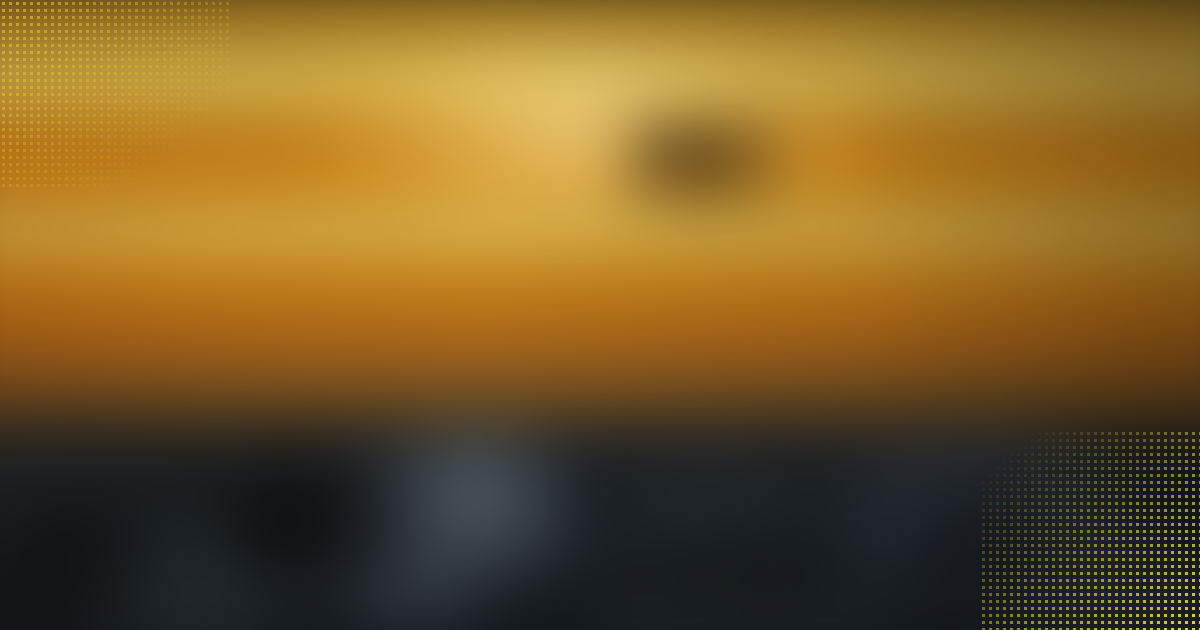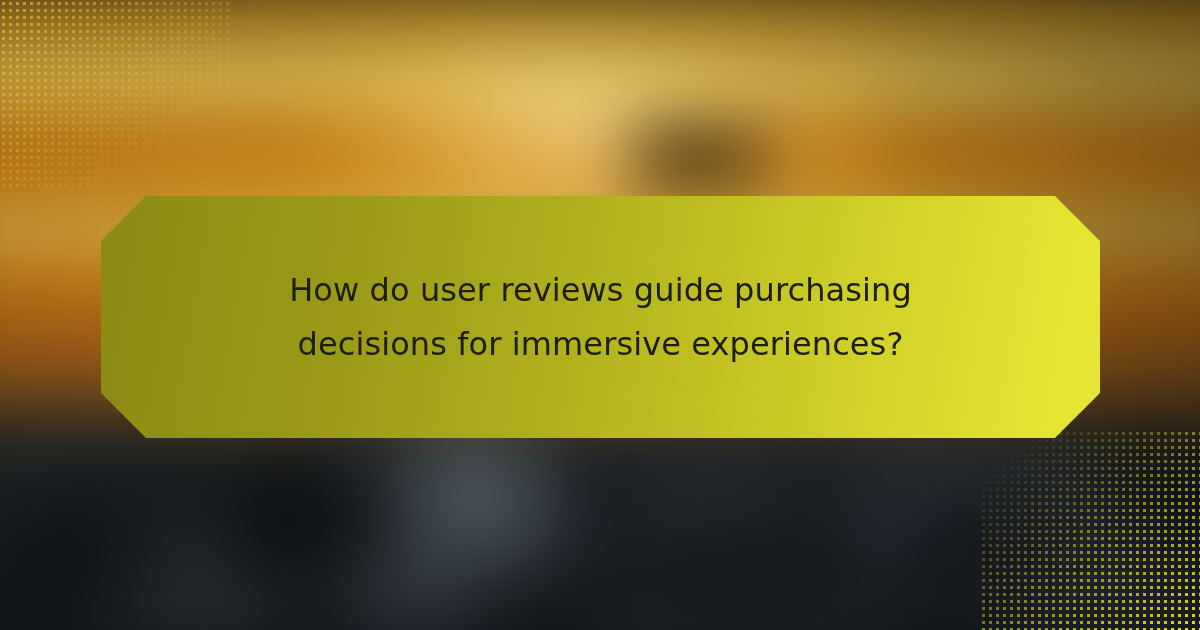--- a/index.html
+++ b/index.html
@@ -180,17 +180,14 @@
     <div class="dblob d1"></div>
     <div class="dblob d2"></div>
     <div class="dblob d3"></div>
     <div class="dblob d4"></div>
     <div class="dblob d5"></div>
   </div>
 
   <div class="dots" id="dots-tl"></div>
   <div class="dots" id="dots-br"></div>
 
-  <div id="card">
-    <div id="question">How do user reviews guide purchasing decisions for immersive experiences?</div>
-  </div>
 
 </div>
 
 </body></html>

